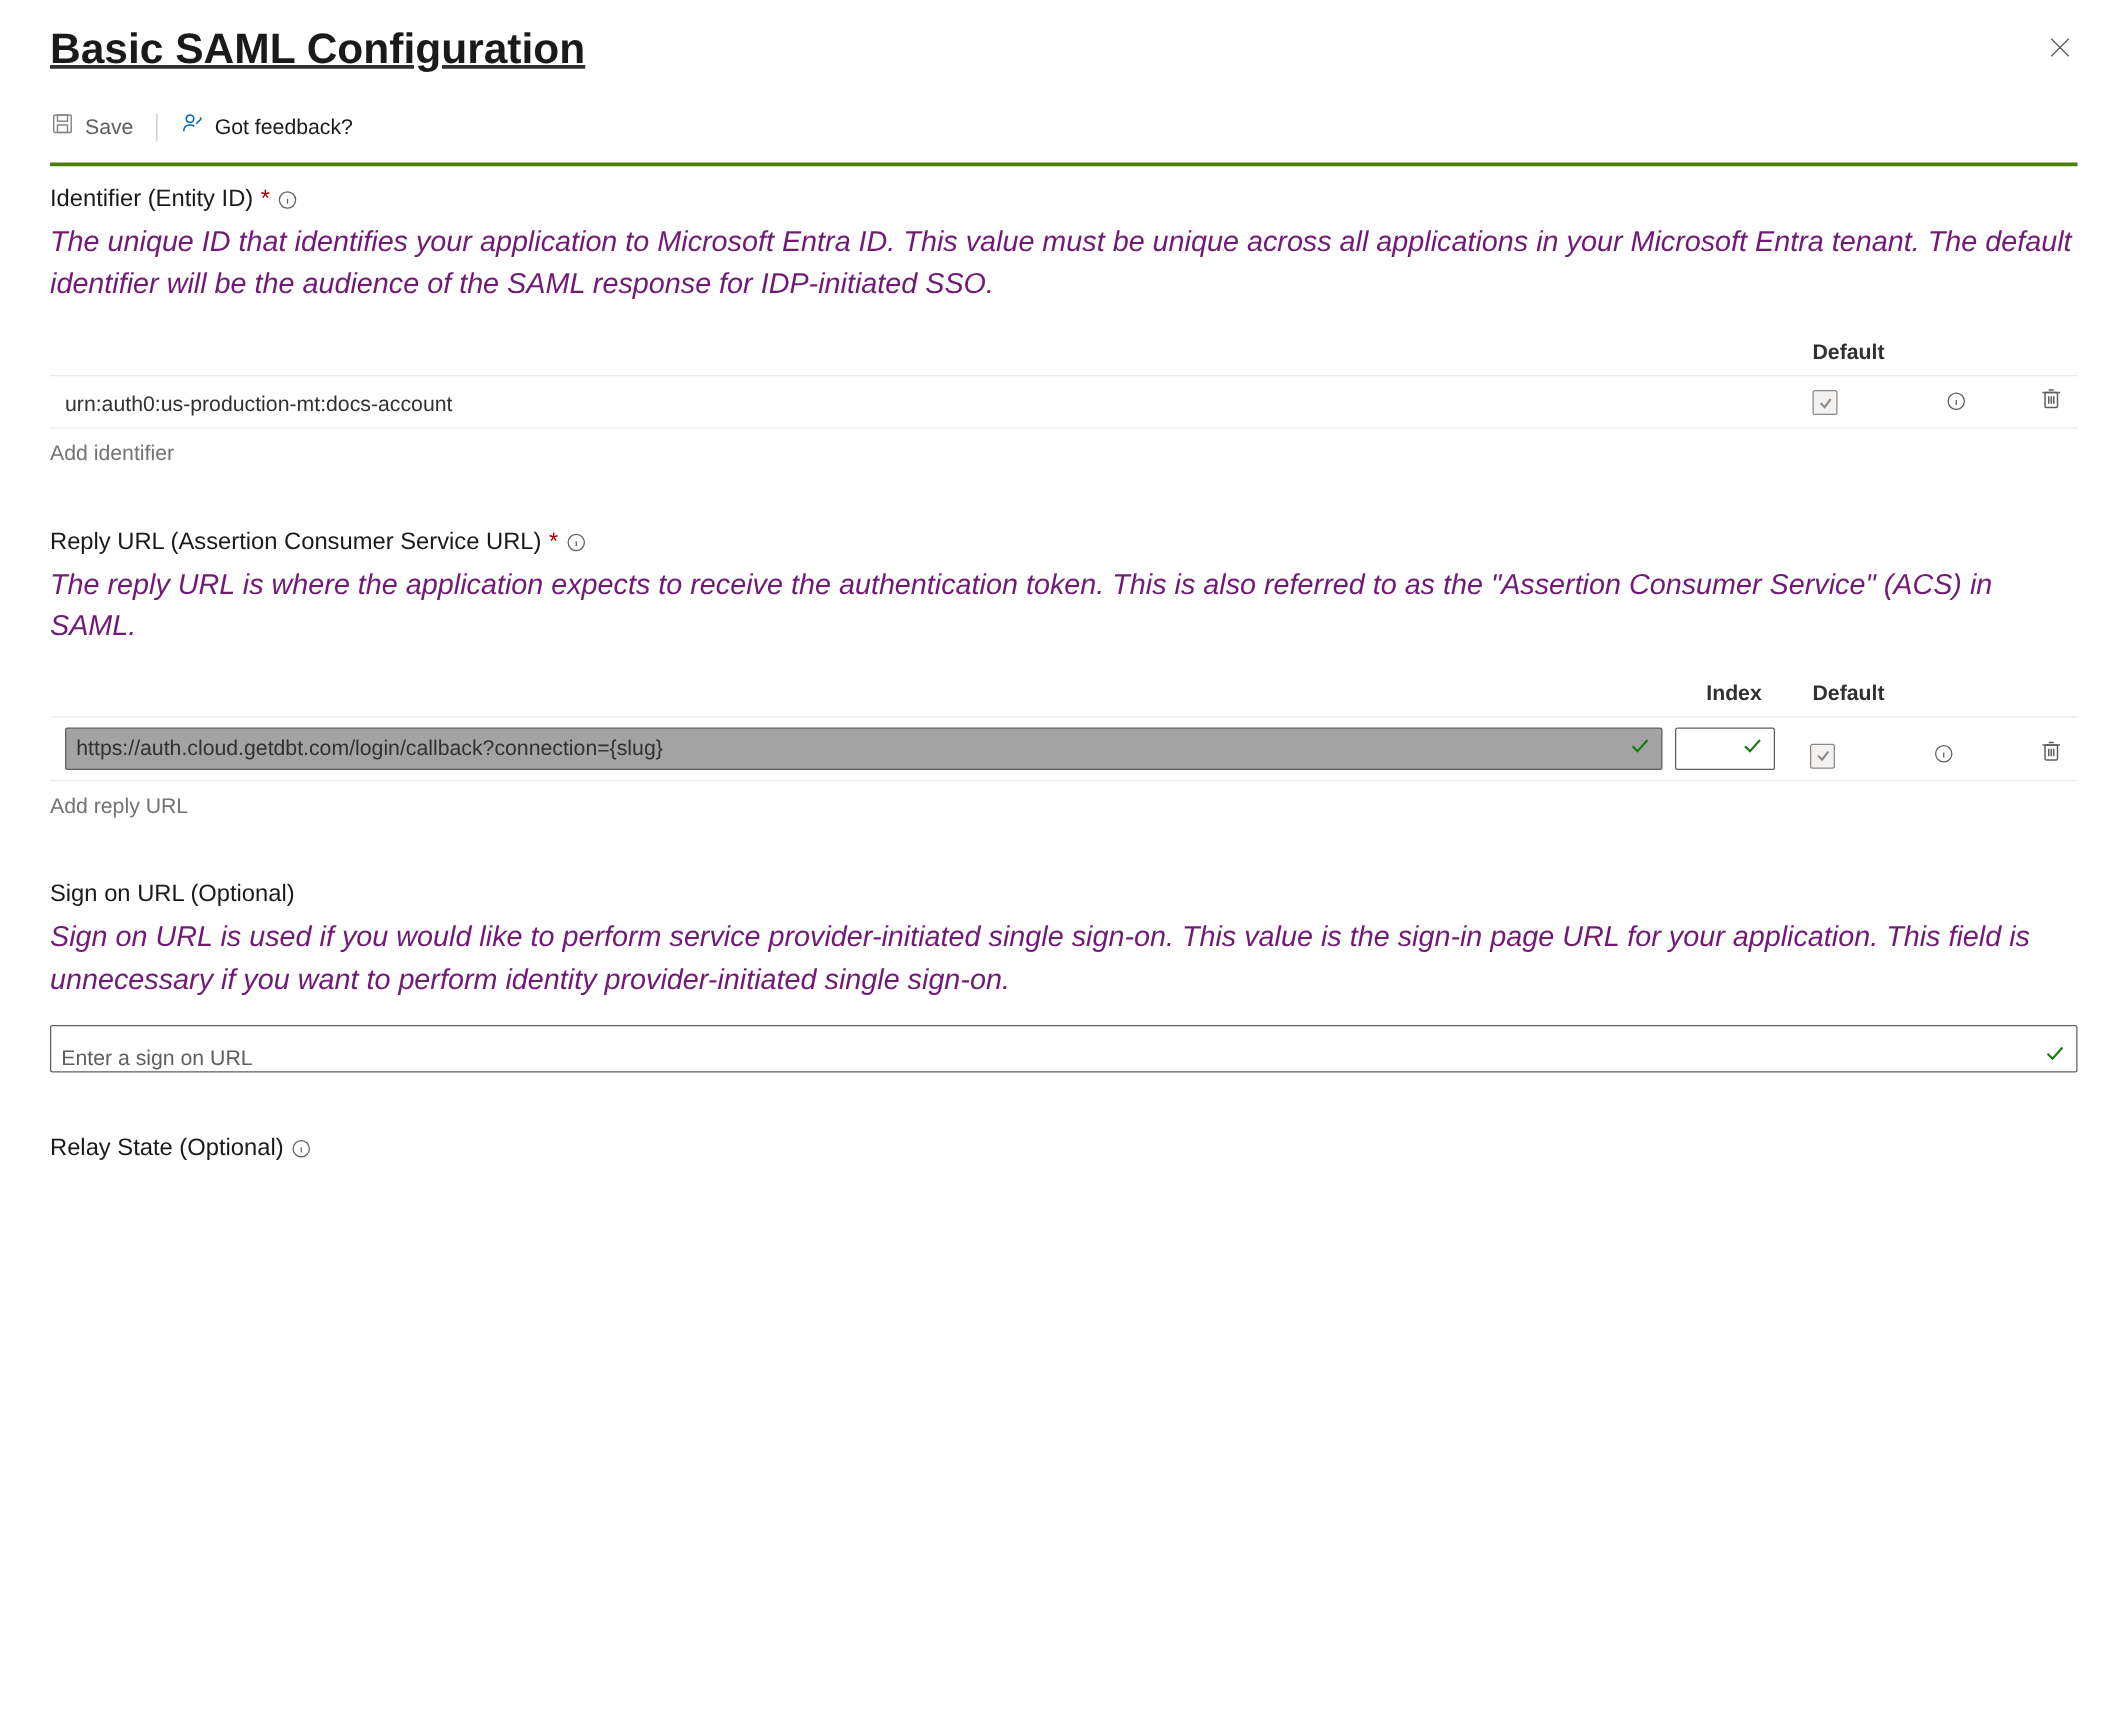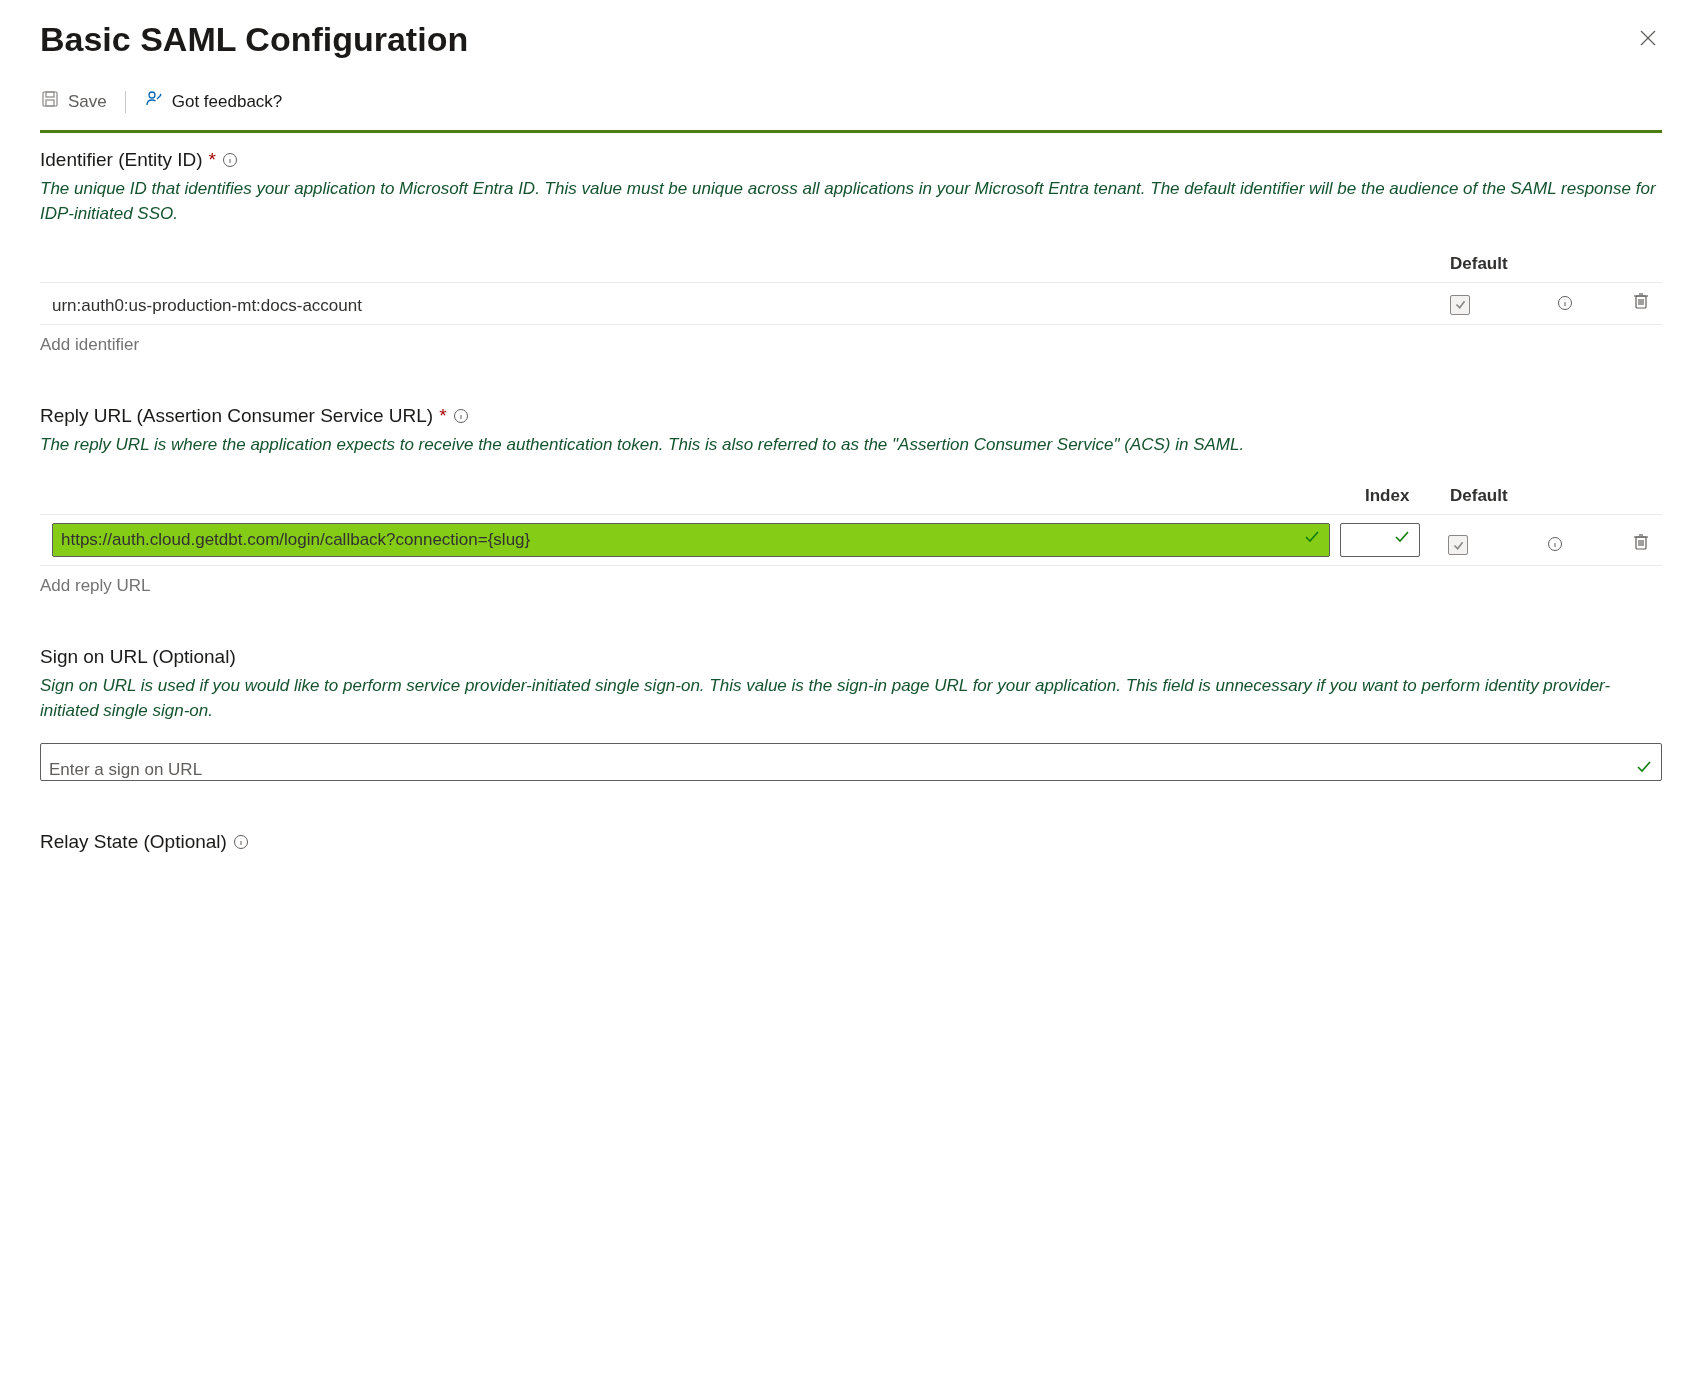--- a/index.html
+++ b/index.html
@@ -7,20 +7,21 @@
       font-family: "Segoe UI", -apple-system, BlinkMacSystemFont, sans-serif;
       background: #fff;
       color: #323130;
       padding: 20px 30px 30px 40px;
     }
     .header-row {
       display: flex;
       justify-content: space-between;
       align-items: flex-start;
       margin-bottom: 30px;
+      text-decoration: underline;
     }
     .page-title {
       font-size: 34px;
       font-weight: 600;
       color: #1b1a19;
     }
     .close-icon {
       cursor: pointer;
       padding: 4px;
       margin-top: 4px;
@@ -56,23 +57,23 @@
       display: flex;
       gap: 6px;
       font-size: 19px;
       color: #1b1a19;
       margin-bottom: 6px;
     }
     .required { color: #a80000; }
     .info-icon svg { width: 16px; height: 16px; stroke: #605e5c; fill: none; }
     .info-icon { display: inline-flex; align-items: center; }
     .section-desc {
-      font-size: 17px;
+      font-size: 23px;
       font-style: italic;
-      color: #14532d;
+      color: #701a75;
       line-height: 1.45;
       margin-bottom: 20px;
     }
 
     .table-header, .table-row {
       display: flex;
       align-items: flex-end;
       border-bottom: 1px solid #edebe9;
     }
     .table-header { padding: 8px 12px; font-weight: 600; font-size: 17px; }
@@ -107,21 +108,21 @@
 
     .input-wrap {
       flex: 1;
       display: flex;
       align-items: center;
       border: 1px solid #605e5c;
       border-radius: 2px;
       height: 34px;
       padding: 0 8px;
       font-size: 17px;
-      background: #84cc16;
+      background: #a3a3a3;
     }
     .input-wrap input {
       border: none;
       outline: none;
       flex: 1;
       font-size: 17px;
       font-family: inherit;
       color: #323130;
       background: transparent;
     }

